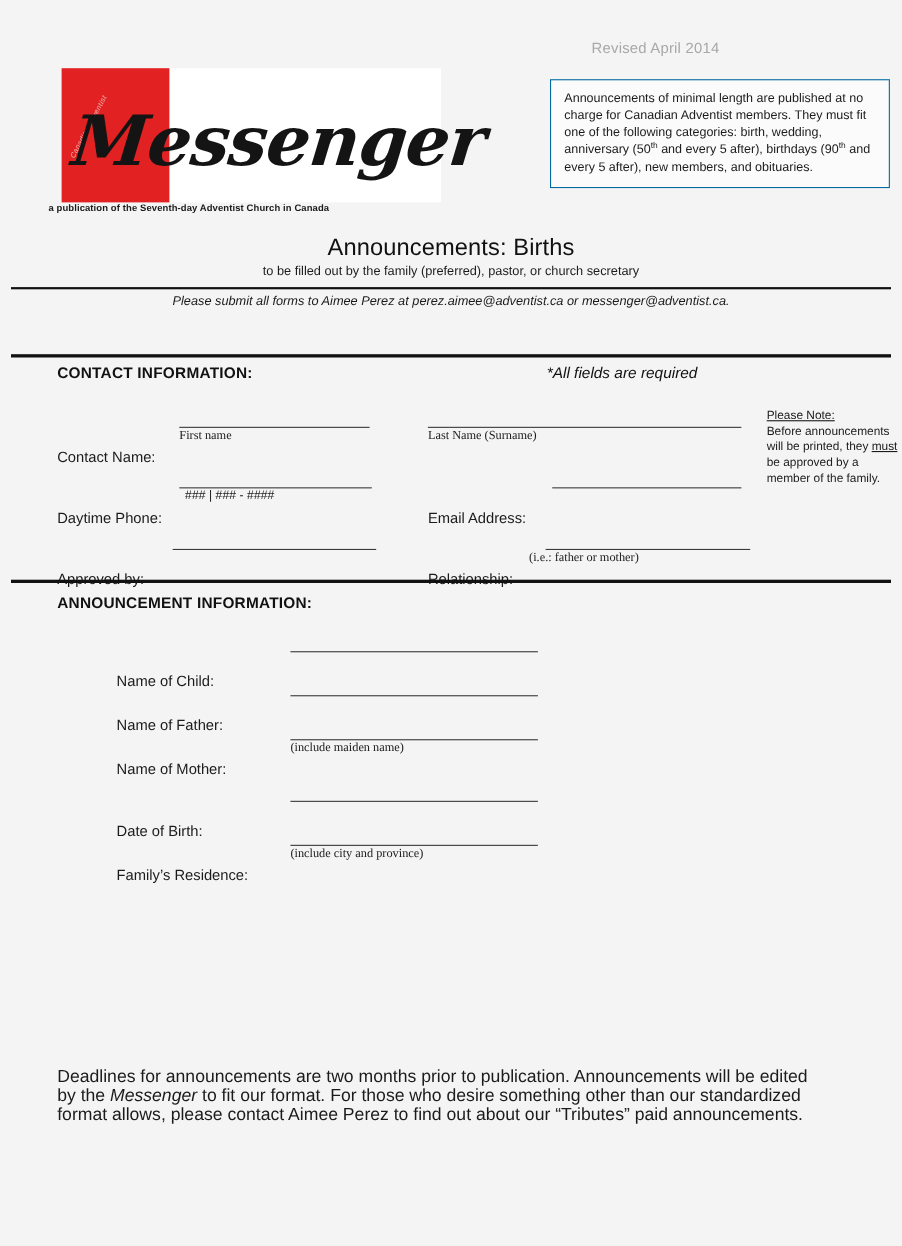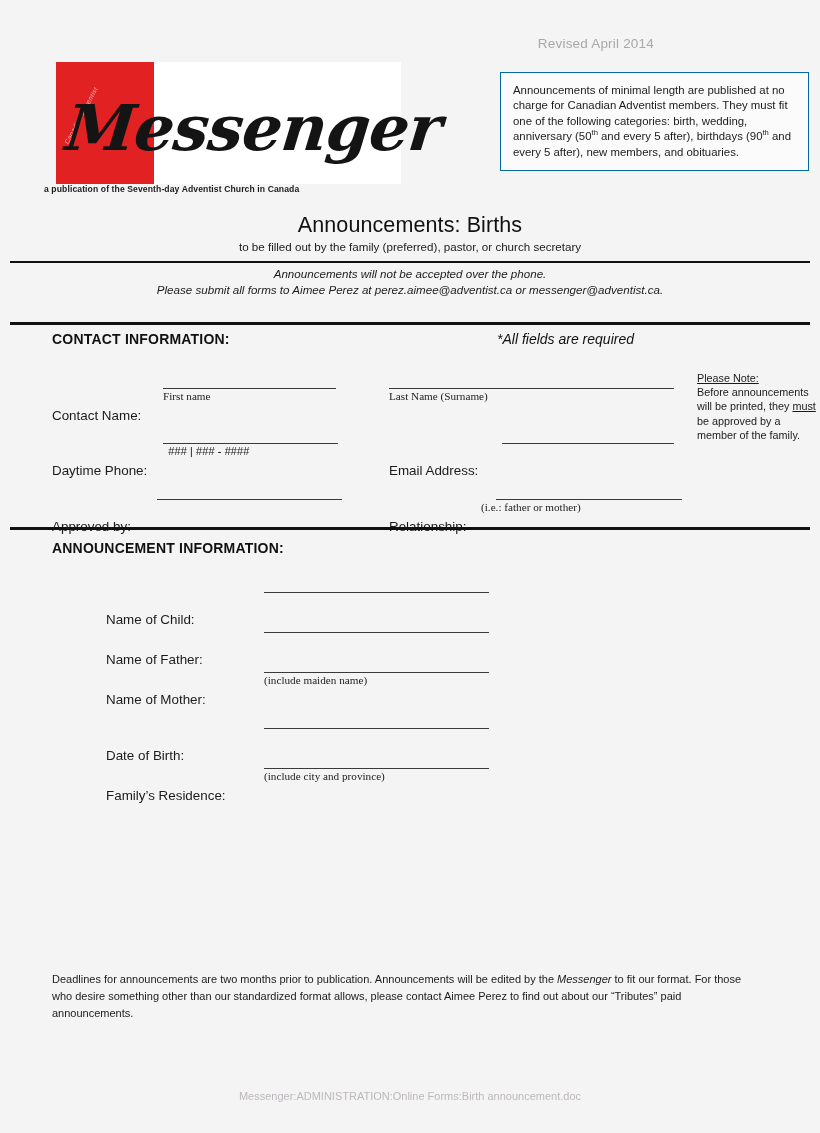--- a/index.html
+++ b/index.html
@@ -222,21 +222,21 @@
     display: block;
   }
   .please-note u { text-decoration: underline; }
 
   
   .footer-note {
     position: absolute;
     left: 52px;
     top: 971px;
     width: 700px;
-    font-size: 11px;
+    font-size: 16px;
     line-height: 17px;
     color: #1b1b1b;
   }
   .footer-note i { font-style: italic; }
 
   .footer-path {
     position: absolute;
     left: 0;
     top: 1090px;
     width: 820px;
@@ -263,21 +263,20 @@
   <div class="info-box">
     <p><span>Announcements of minimal length are published at no charge for Canadian Adventist members. They must fit one of the following categories: birth, wedding, anniversary (50</span><sup>th</sup><span> and every 5 after), birthdays (90</span><sup>th</sup><span> and every 5 after), new members, and obituaries.</span></p>
   </div>
 
   <div class="doc-title">Announcements: Births</div>
   <div class="doc-subtitle">to be filled out by the family (preferred), pastor, or church secretary</div>
 
   <div class="rule rule-1"></div>
 
   <div class="notice">
-    <div>Announcements will not be accepted over the phone.</div>
     <div>Please submit all forms to Aimee Perez at perez.aimee@adventist.ca or messenger@adventist.ca.</div>
   </div>
 
   <div class="rule rule-2"></div>
 
   <div class="section-head contact-head">CONTACT INFORMATION:</div>
   <div class="all-required">*All fields are required</div>
 
   <div class="fld-label" style="left:52px; top:372px;">Contact Name:</div>
   <div class="fld-line" style="left:163px; top:388px; width:173px;"></div>
@@ -318,15 +317,14 @@
 
   <div class="fld-label" style="left:106px; top:712px;">Date of Birth:</div>
   <div class="fld-line" style="left:264px; top:728px; width:225px;"></div>
 
   <div class="fld-label" style="left:106px; top:752px;">Family’s Residence:</div>
   <div class="fld-line" style="left:264px; top:768px; width:225px;"></div>
   <div class="fld-hint" style="left:264px; top:770px;">(include city and province)</div>
 
   <div class="footer-note"><span>Deadlines for announcements are two months prior to publication.  Announcements will be edited by the </span><i>Messenger</i><span> to fit our format.  For those who desire something other than our standardized format allows, please contact Aimee Perez to find out about our “Tributes” paid announcements.</span></div>
 
-  <div class="footer-path">Messenger:ADMINISTRATION:Online Forms:Birth announcement.doc</div>
 
 </div>
 
 </body></html>

